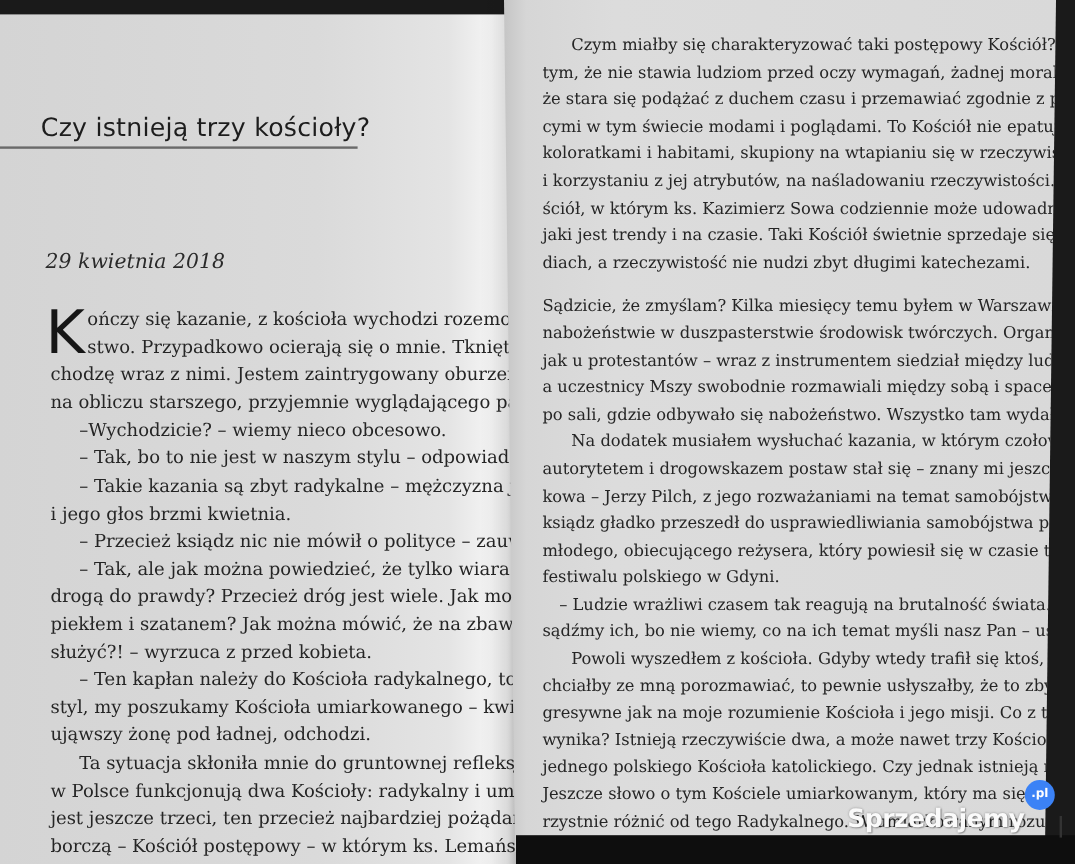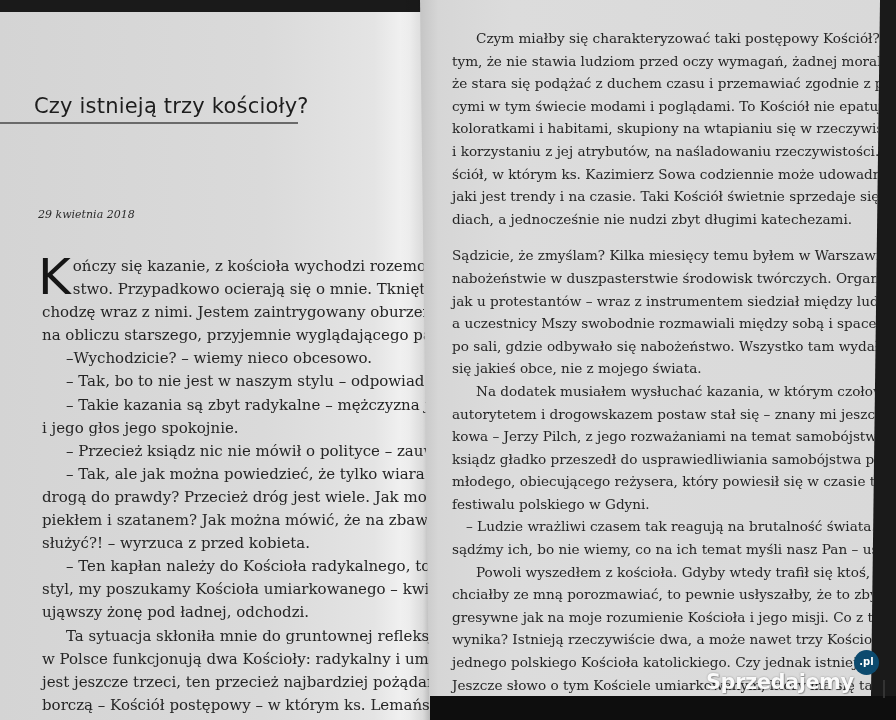--- a/index.html
+++ b/index.html
@@ -33,21 +33,21 @@
   .chapter-title {
     position: absolute; left: 34px; top: 82px;
     font-family: "DejaVu Sans", "Liberation Sans", sans-serif;
     font-size: 21px; color: #1d1d1d; letter-spacing: 0.2px; margin: 0; font-weight: normal;
   }
   .title-rule {
     position: absolute; left: 0; top: 110px; width: 298px; height: 1.5px; background: #6a6a6a;
   }
   .date {
     position: absolute; left: 38px; top: 196px;
-    font-style: italic; font-size: 11px; color: #2a2a2a;
+    font-style: italic; font-size: 17px; color: #2a2a2a;
   }
   .left-body {
     position: absolute; left: 42px; top: 243px; width: 420px;
     font-size: 15px; line-height: 23.1px; color: #252525;
   }
   .right-body {
     position: absolute; left: 32px; top: 27px; width: 420px;
     font-size: 13.6px; line-height: 22.6px; color: #252525;
   }
   .line { white-space: nowrap; display: block; }
@@ -59,21 +59,21 @@
   }
   .para-gap { height: 14px; }
   .watermark {
     position: absolute; left: 706px; top: 670px;
     font-family: "DejaVu Sans", "Liberation Sans", sans-serif;
     font-weight: bold; font-size: 21px; color: #fafafa; letter-spacing: -0.5px;
     text-shadow: 0 0 2px rgba(0,0,0,0.35), 1px 1px 1px rgba(0,0,0,0.25);
   }
   .wm-badge {
     position: absolute; left: 854px; top: 650px; width: 25px; height: 25px; border-radius: 50%;
-    background: #0c4a6e; color: #fff; font-family: "DejaVu Sans", sans-serif;
+    background: #3b82f6; color: #fff; font-family: "DejaVu Sans", sans-serif;
     font-size: 10px; font-weight: bold; text-align: center; line-height: 24px;
   }
   .page-number {
     position: absolute; left: 862px; top: 681px;
     font-family: "DejaVu Sans", "Liberation Sans", sans-serif;
     font-size: 14px; color: #1c1c1c; margin-left: 40px;
   }
   .page-number-rule {
     position: absolute; left: 883px; top: 680px; width: 1.5px; height: 18px; background: #333;
   }
@@ -90,21 +90,21 @@
 
     <div class="left-body">
       <span class="dropcap">K</span>
       <span class="line">ończy się kazanie, z kościoła wychodzi rozemocjonowane mał-</span>
       <span class="line">stwo. Przypadkowo ocierają się o mnie. Tknięty przeczuciem wy-</span>
       <span class="line" style="clear:both">chodzę wraz z nimi. Jestem zaintrygowany oburzeniem, które malu-</span>
       <span class="line">na obliczu starszego, przyjemnie wyglądającego pana i jego ładnej</span>
       <span class="line indent">–Wychodzicie? – wiemy nieco obcesowo.</span>
       <span class="line indent">– Tak, bo to nie jest w naszym stylu – odpowiada żona.</span>
       <span class="line indent">– Takie kazania są zbyt radykalne – mężczyzna już lekko odz</span>
-      <span class="line">i jego głos jego spokojnie.</span>
+      <span class="line">i jego głos brzmi kwietnia.</span>
       <span class="line indent">– Przecież ksiądz nic nie mówił o polityce – zauważam.</span>
       <span class="line indent">– Tak, ale jak można powiedzieć, że tylko wiara w Jezusa</span>
       <span class="line">drogą do prawdy? Przecież dróg jest wiele. Jak można grozić lu</span>
       <span class="line">piekłem i szatanem? Jak można mówić, że na zbawienie trzeba</span>
       <span class="line">służyć?! – wyrzuca z przed kobieta.</span>
       <span class="line indent">– Ten kapłan należy do Kościoła radykalnego, to nie jest</span>
       <span class="line">styl, my poszukamy Kościoła umiarkowanego – kwituje mężczyzna</span>
       <span class="line">ująwszy żonę pod ładnej, odchodzi.</span>
       <span class="line indent">Ta sytuacja skłoniła mnie do gruntownej refleksji nad pytaniem</span>
       <span class="line">w Polsce funkcjonują dwa Kościoły: radykalny i umiarkowany, a</span>
@@ -119,28 +119,27 @@
   <div class="page-right">
     <div class="right-body">
       <span class="line indent">Czym miałby się charakteryzować taki postępowy Kościół? Ano</span>
       <span class="line">tym, że nie stawia ludziom przed oczy wymagań, żadnej moralistyki,</span>
       <span class="line">że stara się podążać z duchem czasu i przemawiać zgodnie z panują-</span>
       <span class="line">cymi w tym świecie modami i poglądami. To Kościół nie epatujący</span>
       <span class="line">koloratkami i habitami, skupiony na wtapianiu się w rzeczywistość</span>
       <span class="line">i korzystaniu z jej atrybutów, na naśladowaniu rzeczywistości. To Ko-</span>
       <span class="line">ściół, w którym ks. Kazimierz Sowa codziennie może udowadniać,</span>
       <span class="line">jaki jest trendy i na czasie. Taki Kościół świetnie sprzedaje się w me-</span>
-      <span class="line">diach, a jednocześnie nie nudzi zbyt długimi katechezami.</span>
+      <span class="line">diach, a rzeczywistość nie nudzi zbyt długimi katechezami.</span>
       <div class="para-gap"></div>
       <span class="line">Sądzicie, że zmyślam? Kilka miesięcy temu byłem w Warszawie na</span>
       <span class="line">nabożeństwie w duszpasterstwie środowisk twórczych. Organista –</span>
       <span class="line">jak u protestantów – wraz z instrumentem siedział między ludźmi,</span>
       <span class="line">a uczestnicy Mszy swobodnie rozmawiali między sobą i spacerowali</span>
       <span class="line">po sali, gdzie odbywało się nabożeństwo. Wszystko tam wydało mi</span>
-      <span class="line">się jakieś obce, nie z mojego świata.</span>
       <span class="line indent">Na dodatek musiałem wysłuchać kazania, w którym czołowym</span>
       <span class="line">autorytetem i drogowskazem postaw stał się – znany mi jeszcze z Kra-</span>
       <span class="line">kowa – Jerzy Pilch, z jego rozważaniami na temat samobójstw. Potem</span>
       <span class="line">ksiądz gładko przeszedł do usprawiedliwiania samobójstwa pewnego</span>
       <span class="line">młodego, obiecującego reżysera, który powiesił się w czasie trwania</span>
       <span class="line">festiwalu polskiego w Gdyni.</span>
       <span class="line indent-sm">– Ludzie wrażliwi czasem tak reagują na brutalność świata. Nie</span>
       <span class="line">sądźmy ich, bo nie wiemy, co na ich temat myśli nasz Pan – usłyszałem.</span>
       <span class="line indent">Powoli wyszedłem z kościoła. Gdyby wtedy trafił się ktoś, kto</span>
       <span class="line">chciałby ze mną porozmawiać, to pewnie usłyszałby, że to zbyt pro-</span>

